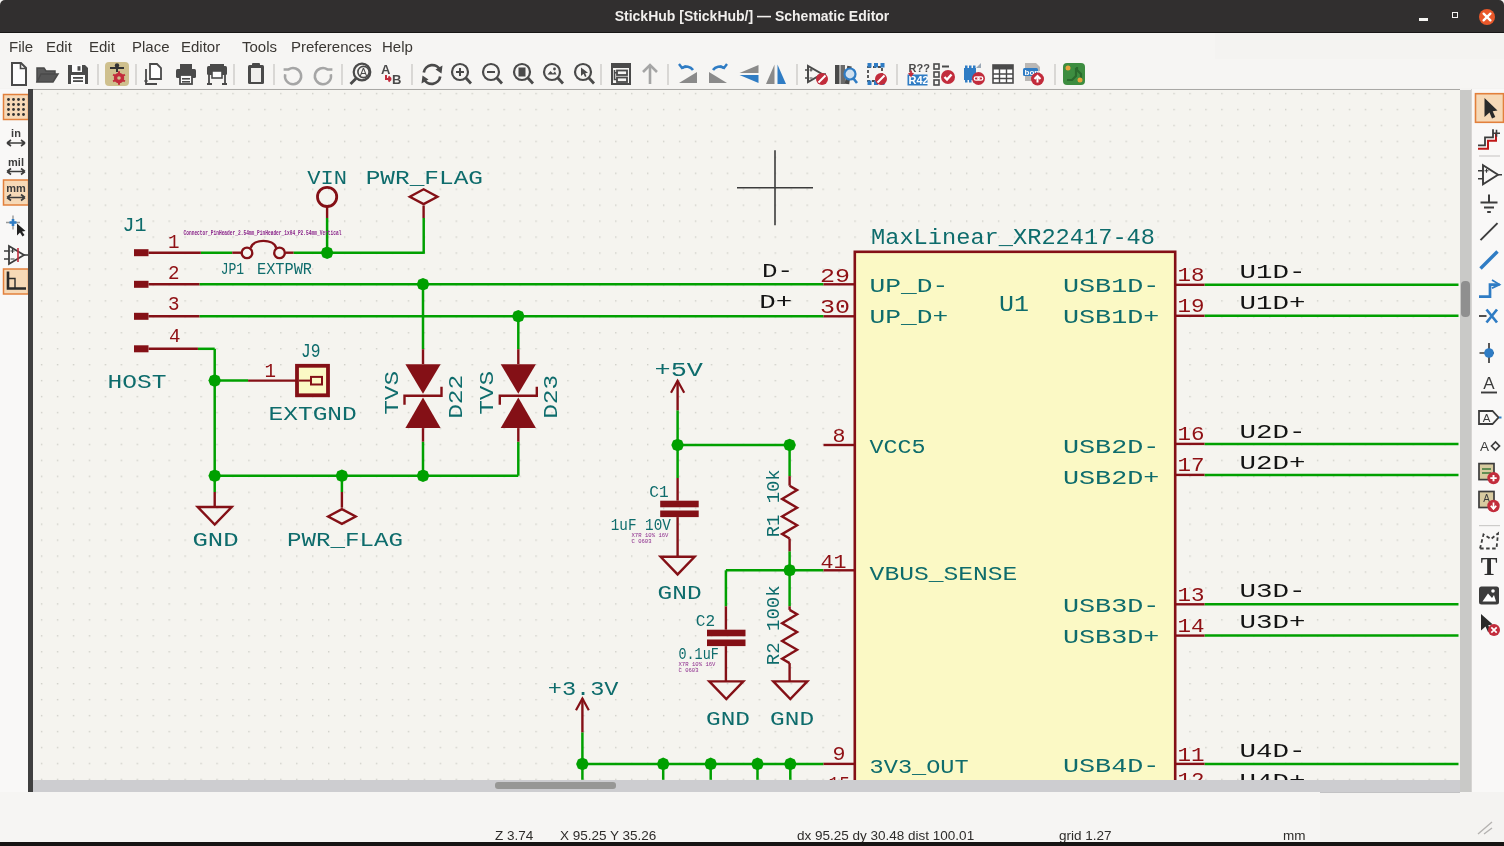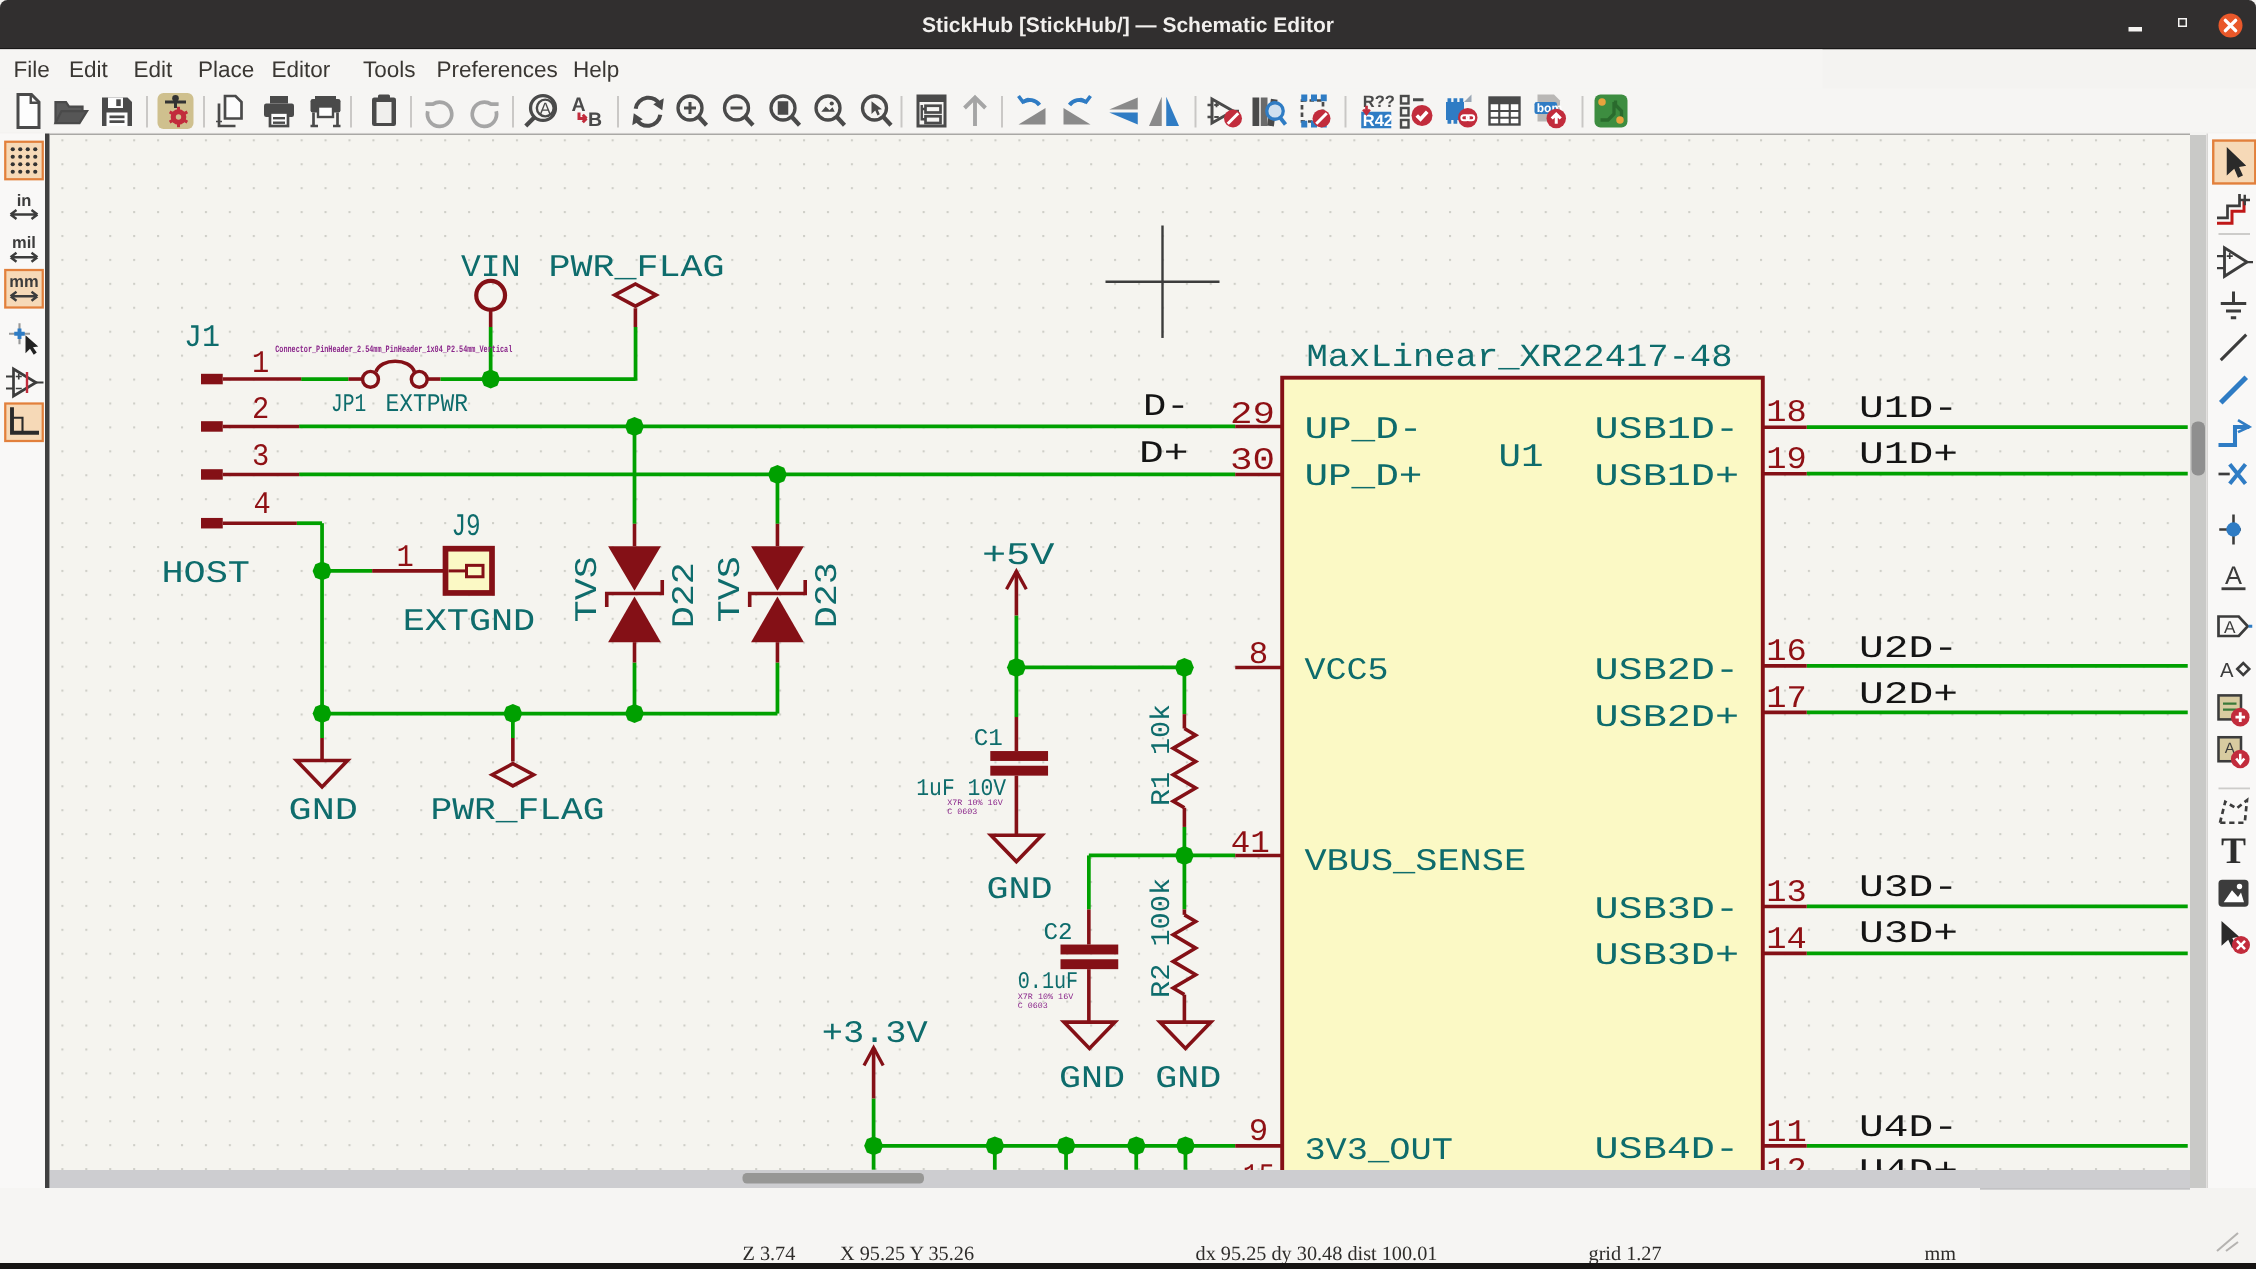--- a/index.html
+++ b/index.html
@@ -3,28 +3,28 @@
 <meta charset="utf-8">
 <style>
   html,body{margin:0;padding:0;}
   body{width:1504px;height:846px;position:relative;overflow:hidden;background:#f4f3f1;font-family:"Liberation Sans",sans-serif;}
   .abs{position:absolute;}
   #titlebar{left:0;top:0;width:1504px;height:33px;background:#312f2f;border-radius:5px 5px 0 0;border-bottom:1.5px solid #181717;box-sizing:border-box;}
   #title{width:100%;text-align:center;color:#f1efed;font-size:14px;font-weight:bold;line-height:33px;}
   #menubar{left:0;top:33px;width:1215px;height:26px;background:#f6f5f3;}
   .menu{position:absolute;top:0;height:26px;line-height:27px;color:#3a3733;font-size:15px;}
   #toolbar{left:0;top:59px;width:1504px;height:29px;background:#f6f5f3;}
-  #leftbar{left:0;top:88.5px;width:33px;height:703px;background:#f9f8f7;border-right:3px solid #404040;box-sizing:border-box;}
+  #leftbar{left:0;top:88.5px;width:33px;height:703px;background:#f9f8f7;border-right:5px solid #404040;box-sizing:border-box;}
   #rightbar{left:1471px;top:88.5px;width:33px;height:703px;background:#f9f8f7;border-left:1px solid #d7d5d3;box-sizing:border-box;}
   #canvaswrap{left:33px;top:88.5px;width:1427px;height:703.5px;background:#f5f4ef;border-top:1.2px solid #a9a8a5;box-sizing:border-box;}
   #vscroll{left:1460px;top:89.7px;width:11px;height:702.3px;background:#c9c9c7;}
   #vhandle{left:1461px;top:281px;width:9px;height:36px;background:#8f8f8f;border-radius:4px;}
   #hscroll{left:33px;top:779.5px;width:1427px;height:13px;background:#cdcdd0;border-bottom:1px solid #c2c2c4;box-sizing:border-box;}
   #hhandle{left:495px;top:782px;width:121px;height:7px;background:#979795;border-radius:3px;}
-  #statusbar{left:0;top:792px;width:1320px;height:51px;background:#f6f5f3;font-family:Liberation Serif, serif;}
+  #statusbar{left:0;top:792px;width:1320px;height:51px;background:#f6f5f3;}
   .st{position:absolute;top:36px;color:#2e2c2a;font-size:13.5px;}
   #bottomstrip{left:0;top:842px;width:1504px;height:4px;background:#161413;}
 </style>
 </head>
 <body>
   <div class="abs" id="titlebar">
     <div id="title">StickHub [StickHub/] — Schematic Editor</div>
     <div class="abs" style="left:1419px;top:17.5px;width:8.5px;height:3px;background:#f5f4f2;"></div>
     <div class="abs" style="left:1452px;top:12.3px;width:3.6px;height:3.6px;border:1.9px solid #f5f4f2;"></div>
     <div class="abs" style="left:1479.2px;top:8.6px;width:16px;height:16px;border-radius:50%;background:#e9582a;"></div>

